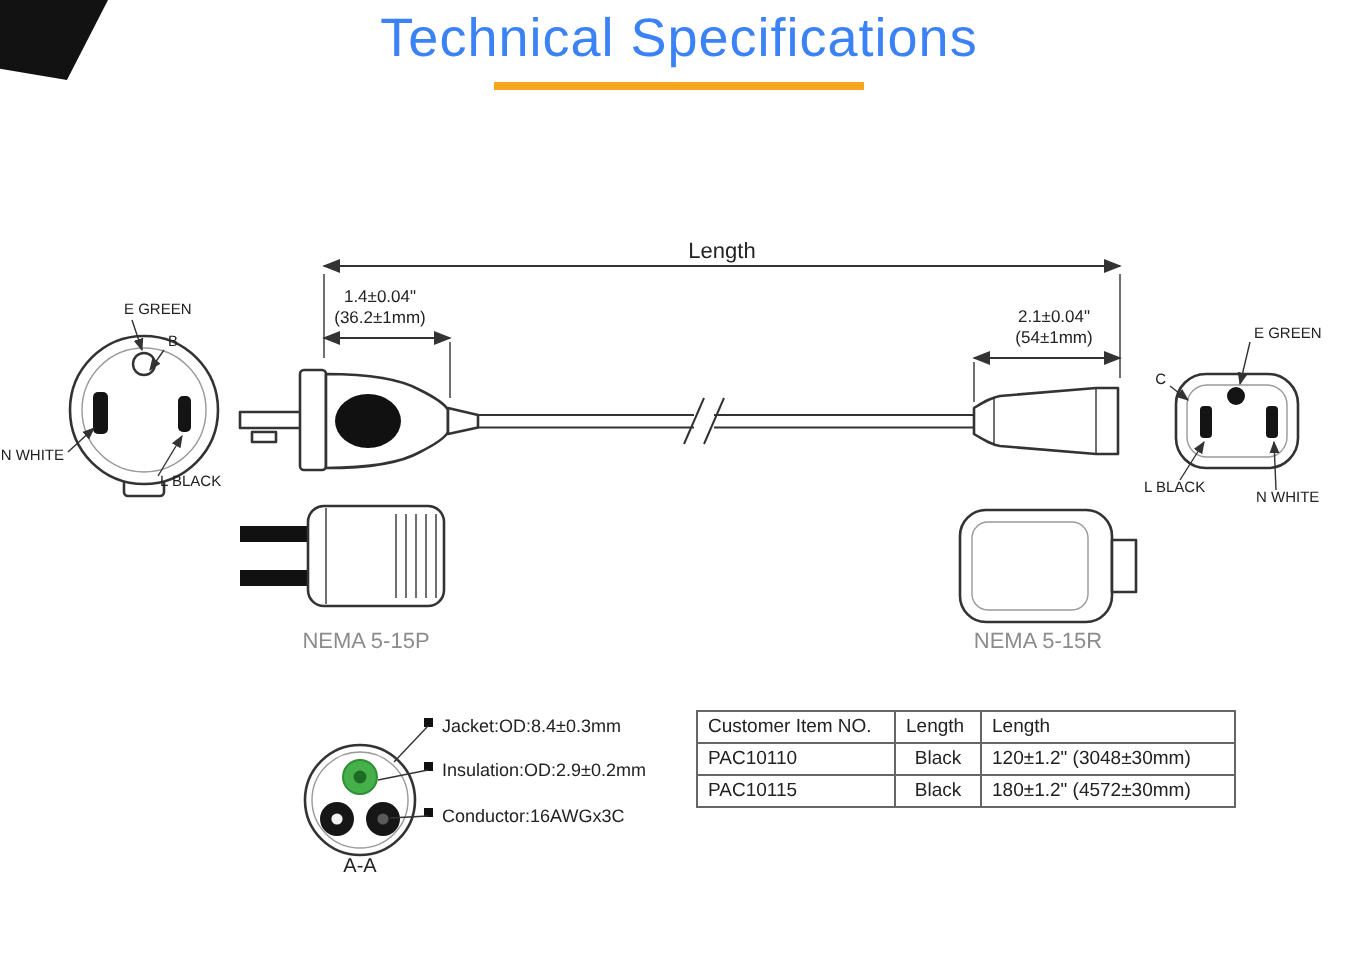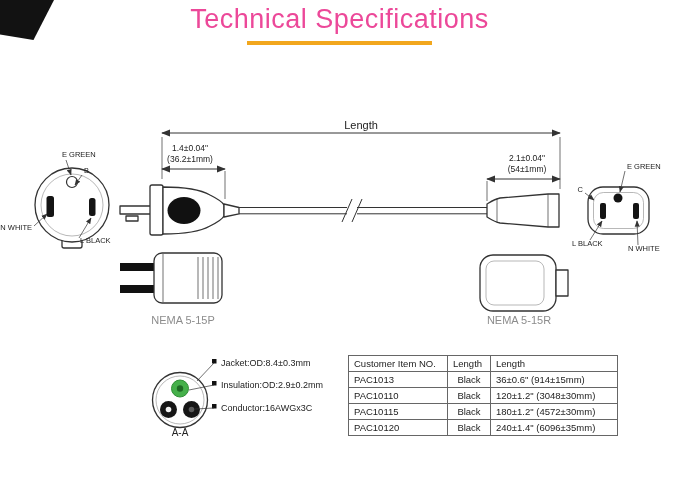--- a/index.html
+++ b/index.html
@@ -1,21 +1,21 @@
 <!DOCTYPE html>
 <html><head>
 <meta charset="utf-8">
 <style>
   html,body{margin:0;padding:0;background:#fff;}
   .page{position:relative;width:679px;height:488px;background:#fff;overflow:hidden;
         font-family:"Liberation Sans", sans-serif;}
   .logo{position:absolute;left:0;top:0;width:54px;height:40px;background:#121212;
         clip-path:polygon(0 0,100% 0,62% 100%,0 86%);}
   .title{position:absolute;left:0;top:4px;width:679px;text-align:center;
-         font-size:27px;font-weight:500;color:#ec4899;letter-spacing:.5px;margin:0;}
+         font-size:27px;font-weight:500;color:#3b82f6;letter-spacing:.5px;margin:0;}
   .underline{position:absolute;left:247px;top:41px;width:185px;height:4px;background:#f2a71d;}
   svg.drawing{position:absolute;left:0;top:103px;}
   svg text{font-family:"Liberation Sans", sans-serif;fill:#222;}
   .lbl{font-size:7.5px;}
   .dim{font-size:8.5px;}
   .big{font-size:11px;}
   .sec{font-size:9px;}
   .nema{font-size:11px;fill:#8c8c8c;}
   .aa{font-size:10px;}
   .ln{stroke:#333;stroke-width:1;fill:none;}
@@ -175,35 +175,25 @@
   <table class="spec-table">
     <thead>
       <tr>
         <th>Customer Item NO.</th>
         <th>Length</th>
         <th>Length</th>
       </tr>
     </thead>
     <tbody>
       <tr>
-        <td>PAC1013</td>
-        <td class="c">Black</td>
-        <td>36±0.6" (914±15mm)</td>
-      </tr>
-      <tr>
         <td>PAC10110</td>
         <td class="c">Black</td>
         <td>120±1.2" (3048±30mm)</td>
       </tr>
       <tr>
         <td>PAC10115</td>
         <td class="c">Black</td>
         <td>180±1.2" (4572±30mm)</td>
       </tr>
-      <tr>
-        <td>PAC10120</td>
-        <td class="c">Black</td>
-        <td>240±1.4" (6096±35mm)</td>
-      </tr>
     </tbody>
   </table>
 
 </div>
 
 </body></html>

